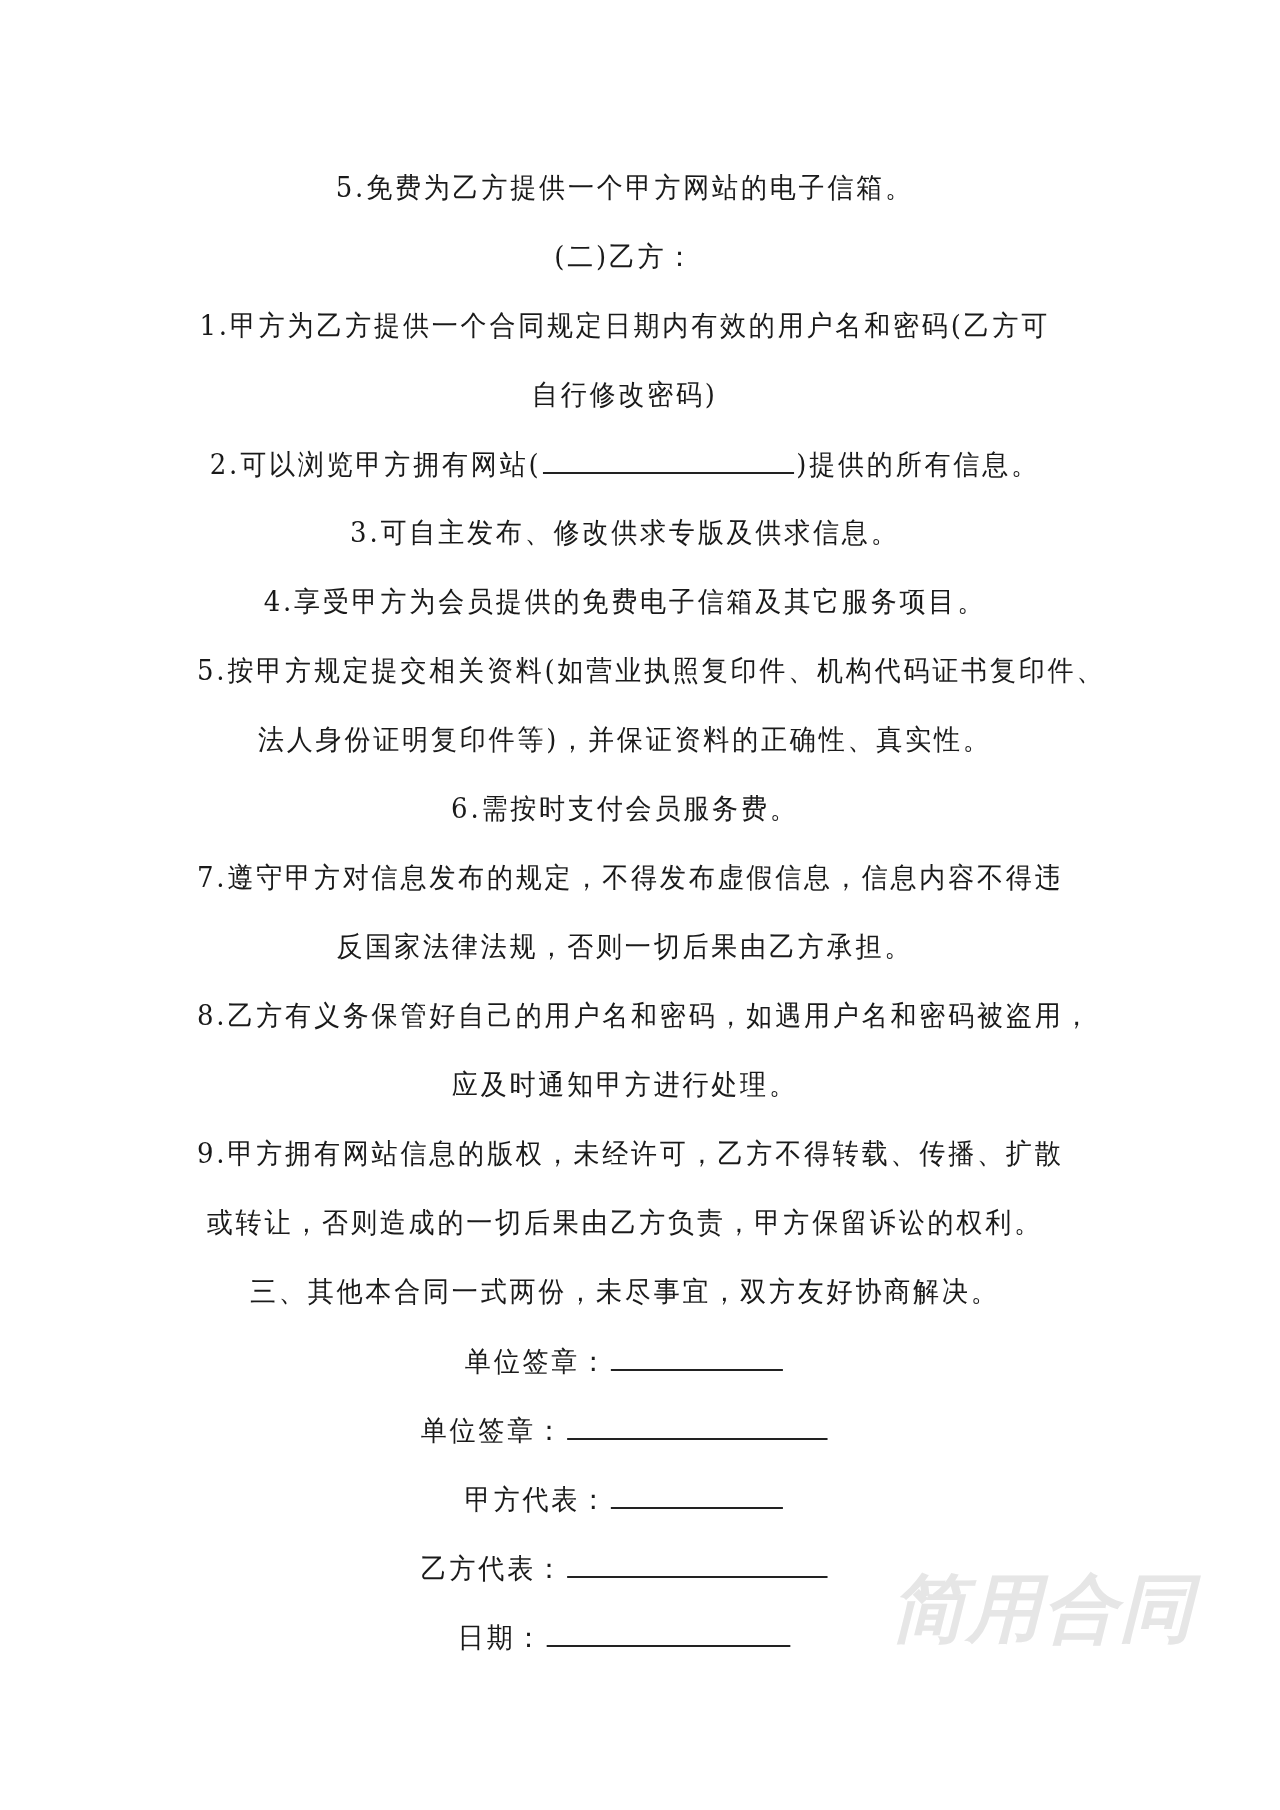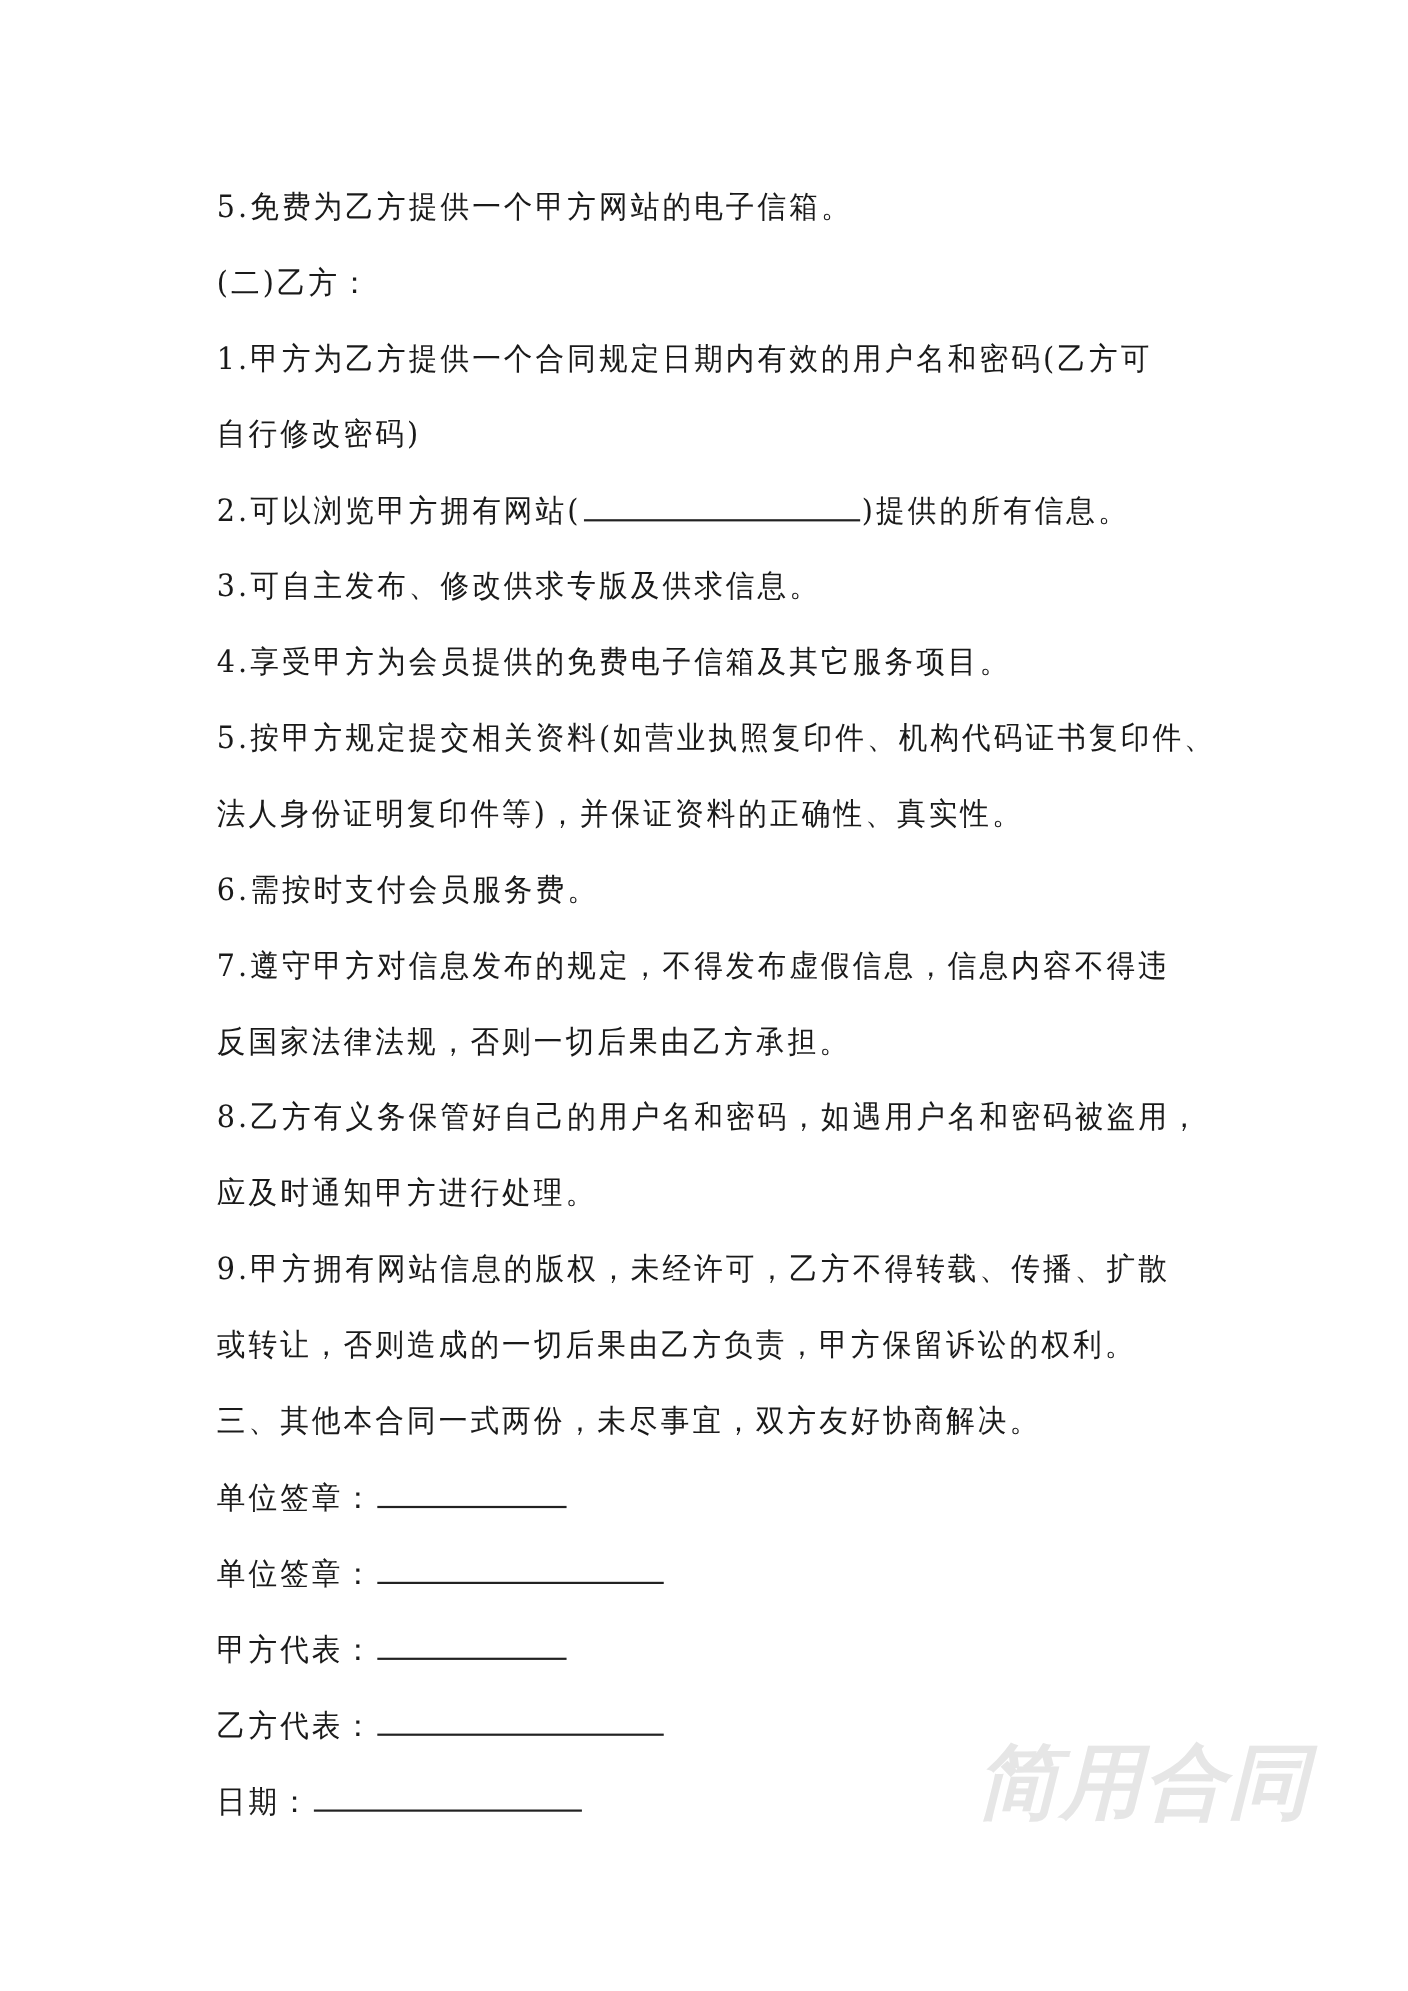--- a/index.html
+++ b/index.html
@@ -1,24 +1,24 @@
 <!DOCTYPE html>
 <html><head>
 <meta charset="utf-8">
 <style>
   html, body { margin:0; padding:0; background:#ffffff; }
   body { width:1280px; height:1810px; position:relative; overflow:hidden;
          font-family: "DejaVu Serif", "Liberation Serif", serif; color:#1a1a1a; }
-  .page { position:absolute; left:0; top:0; width:1280px; height:1810px; }
+  .page { position:absolute; left:0; top:0; width:1280px; height:1810px;text-align:center; }
   .body-text { position:absolute; left:197px; top:168px; width:920px; }
   .line { font-size:28px; line-height:40px; height:40px; margin-bottom:29px;
           white-space:nowrap; letter-spacing:3px; transform:scaleX(0.93); transform-origin:left center; }
   .blank { display:inline-block; border-bottom:2px solid #222; height:28px; vertical-align:baseline; margin:0 2px; }
   .watermark { position:absolute; left:888px; top:1565px; width:310px; color:#e6e6e6;
-               font-family:"DejaVu Sans", sans-serif; font-weight:bold; font-style:italic;margin-top:12px; }
+               font-family:"DejaVu Sans", sans-serif; font-weight:bold; font-style:italic; }
   .wm-title { font-size:74px; line-height:86px; letter-spacing:2px; }
   .wm-sub { font-size:33px; line-height:44px; margin-top:20px; letter-spacing:1px; }
 </style>
 </head>
 <body>
 
 <div class="page">
   <div class="body-text">
     <div class="line">5.免费为乙方提供一个甲方网站的电子信箱。</div>
     <div class="line">(二)乙方：</div>

